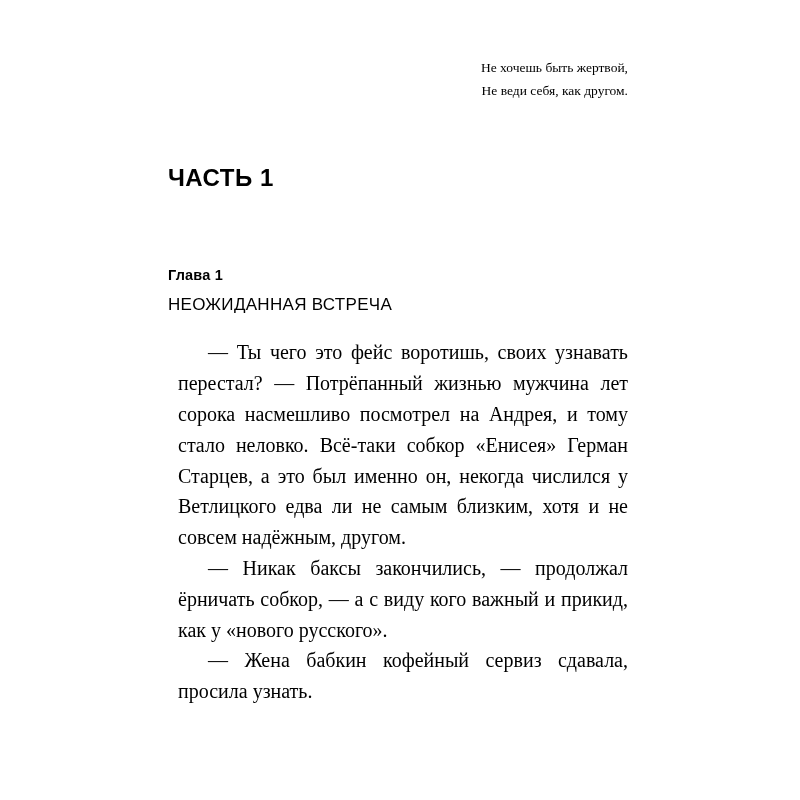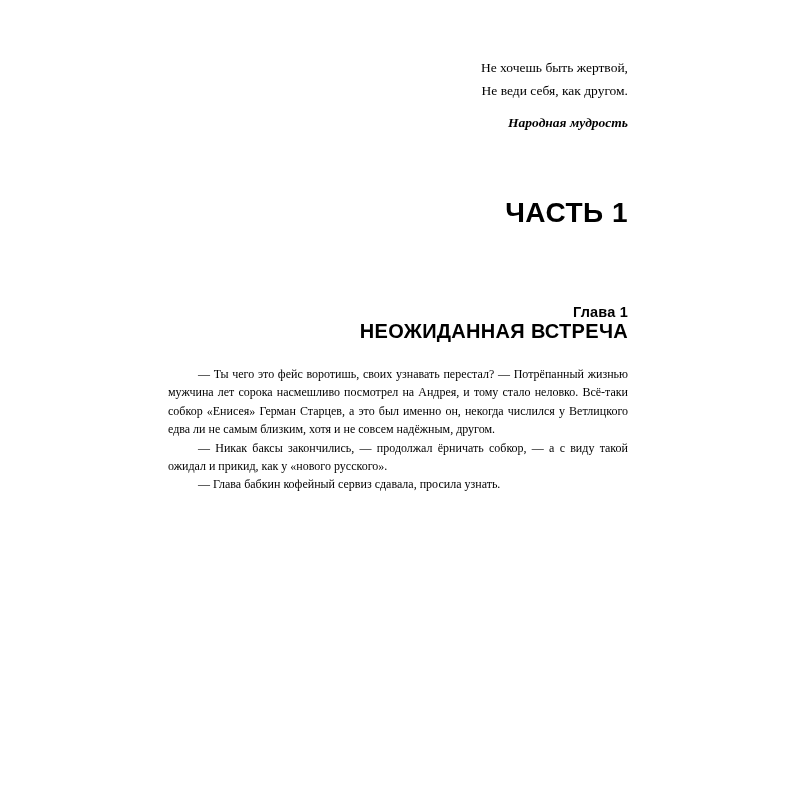--- a/index.html
+++ b/index.html
@@ -37,77 +37,77 @@
     display: block;
   }
   .epigraph .source {
     display: block;
     font-style: italic;
     font-weight: bold;
     margin-top: 9px;
     font-size: 13.5px;
   }
   .part-title {
-    text-align: right;
+    text-align: left;
     font-family: "Liberation Sans", sans-serif;
     font-weight: bold;
-    font-size: 28px;
+    font-size: 24px;
     letter-spacing: 0.5px;
     margin-top: 62px;
     margin-bottom: 0;
   }
   .chapter-block {
-    text-align: right;
+    text-align: left;
     margin-top: 75px;
   }
   .chapter-number {
     font-family: "Liberation Sans", sans-serif;
     font-weight: bold;
     font-size: 14.5px;
     letter-spacing: 0.2px;
   }
   .chapter-title {
     font-family: "Liberation Sans", sans-serif;
-    font-weight: bold;
-    font-size: 20px;
+    font-weight: normal;
+    font-size: 17px;
     letter-spacing: 0.3px;
-    margin-top: 0;
+    margin-top: 12px;
   }
   .body-text {
     margin-top: 22px;
-    font-size: 12px;
+    font-size: 20px;
     line-height: 1.54;
     text-align: justify;
     text-justify: inter-word;
     hyphens: manual;
+    margin-left: 10px;
   }
   .body-text p {
     margin: 0;
     text-indent: 30px;
   }
 </style>
 </head>
 <body>
 
 <div class="page">
   <div class="content">
 
     <div class="epigraph">
       <span class="line">Не хочешь быть жертвой,</span>
       <span class="line">Не веди себя, как другом.</span>
-      <span class="source">Народная мудрость</span>
     </div>
 
     <div class="part-title">ЧАСТЬ 1</div>
 
     <div class="chapter-block">
       <div class="chapter-number">Глава 1</div>
       <div class="chapter-title">НЕОЖИДАННАЯ ВСТРЕЧА</div>
     </div>
 
     <div class="body-text">
       <p>— Ты чего это фейс воротишь, своих узнавать перестал? — Потрёпанный жизнью мужчина лет сорока насмешливо посмотрел на Андрея, и тому стало неловко. Всё-таки собкор «Енисея» Герман Старцев, а это был именно он, некогда числился у Ветлицкого едва ли не самым близким, хотя и не совсем надёжным, другом.</p>
-      <p>— Никак баксы закончились, — продолжал ёрничать собкор, — а с виду такой ожидал и прикид, как у «нового русского».</p>
-      <p>— Глава бабкин кофейный сервиз сдавала, просила узнать.</p>
+      <p>— Никак баксы закончились, — продолжал ёрничать собкор, — а с виду кого важный и прикид, как у «нового русского».</p>
+      <p>— Жена бабкин кофейный сервиз сдавала, просила узнать.</p>
     </div>
 
   </div>
 </div>
 
 </body></html>

